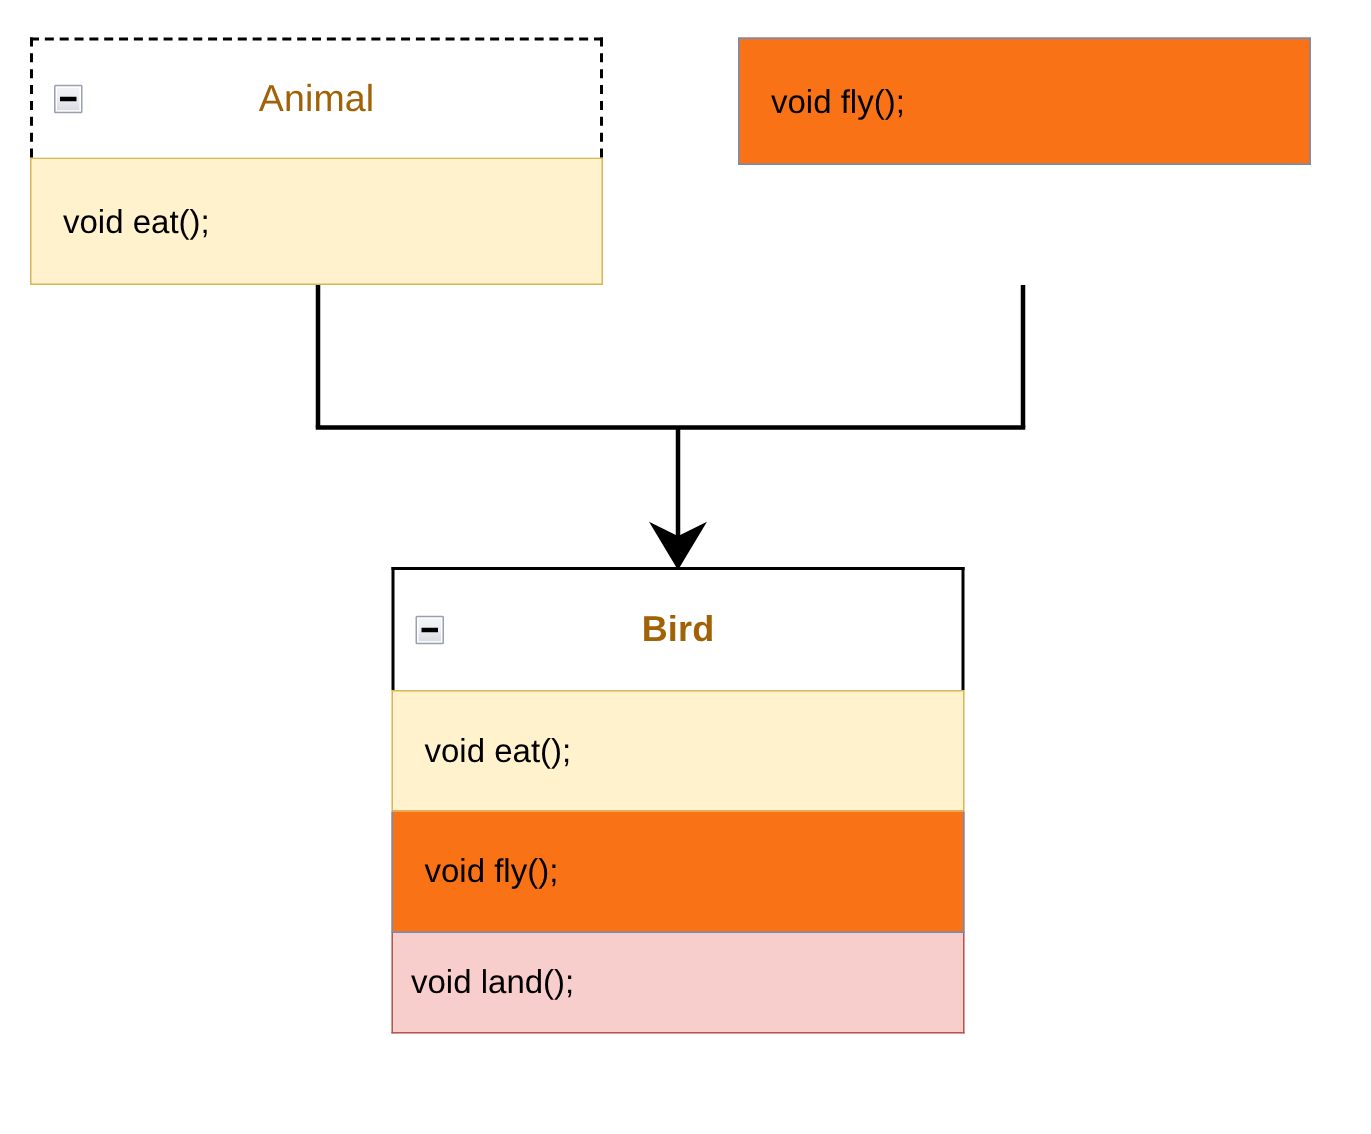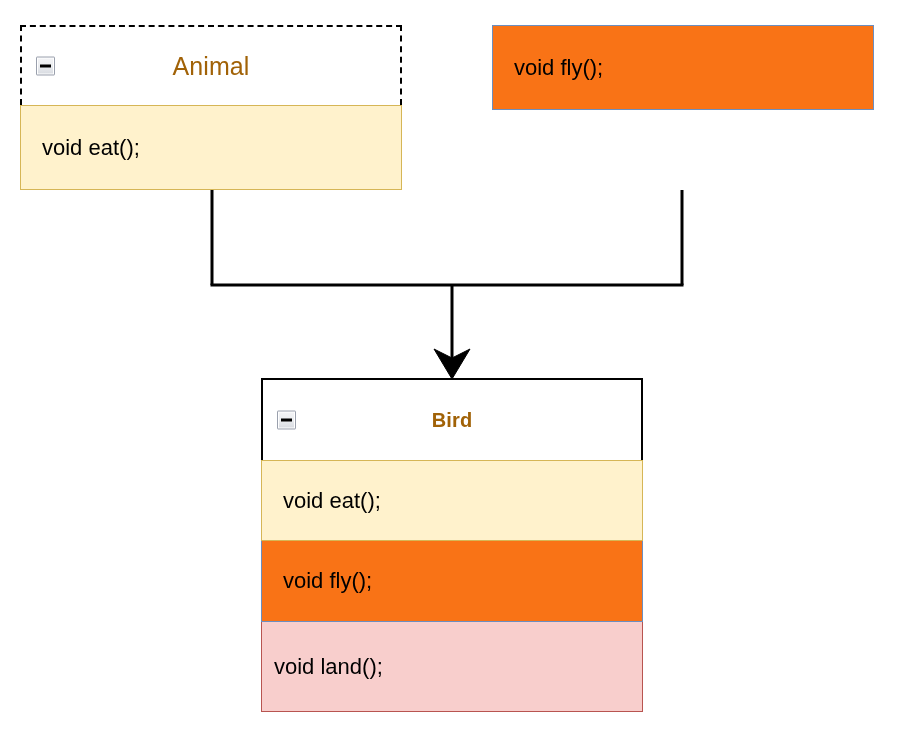--- a/index.html
+++ b/index.html
@@ -56,21 +56,21 @@
 
   .uml-title {
     font-size: 25px;
     line-height: 1;
     color: #a16207;
     letter-spacing: 0.1px;
     white-space: nowrap;
   }
   .uml-title.bold {
     font-weight: bold;
-    font-size: 20px;
+    font-size: 24px;
   }
 
   
   .collapse-icon {
     position: absolute;
     left: 14px;
     top: 50%;
     transform: translateY(-50%);
     width: 19px;
     height: 19px;
@@ -159,18 +159,18 @@
         <span class="bar"></span>
       </span>
       <span class="uml-title bold">Bird</span>
     </div>
     <div class="uml-member yellow" style="height:81px;">
       <span>void eat();</span>
     </div>
     <div class="uml-member blue" style="height:81px;">
       <span>void fly();</span>
     </div>
-    <div class="uml-member red" style="height:90px;padding-left:12px;">
+    <div class="uml-member red" style="height:67px;padding-left:12px;">
       <span>void land();</span>
     </div>
   </div>
 
 </div>
 
 </body></html>

